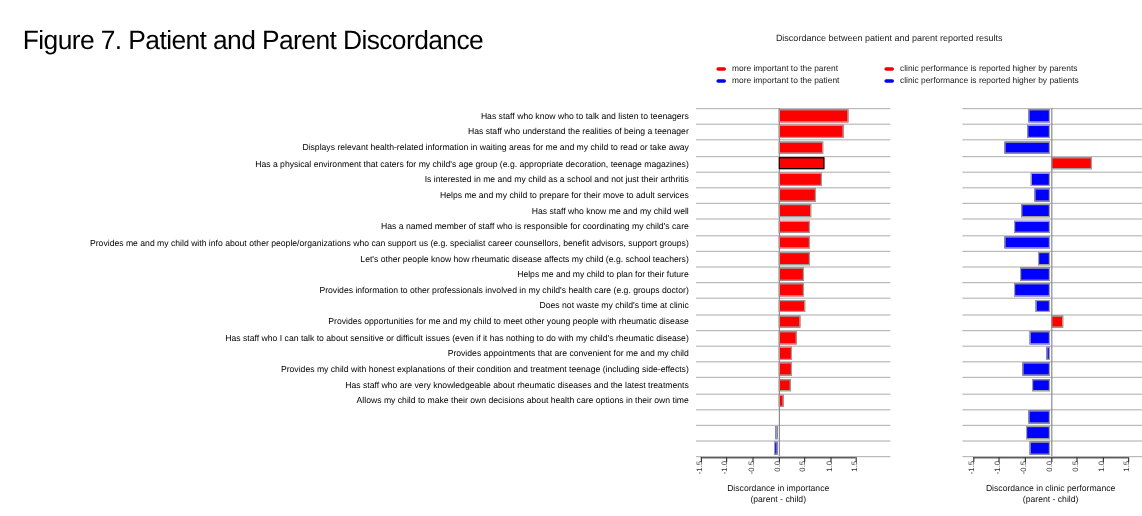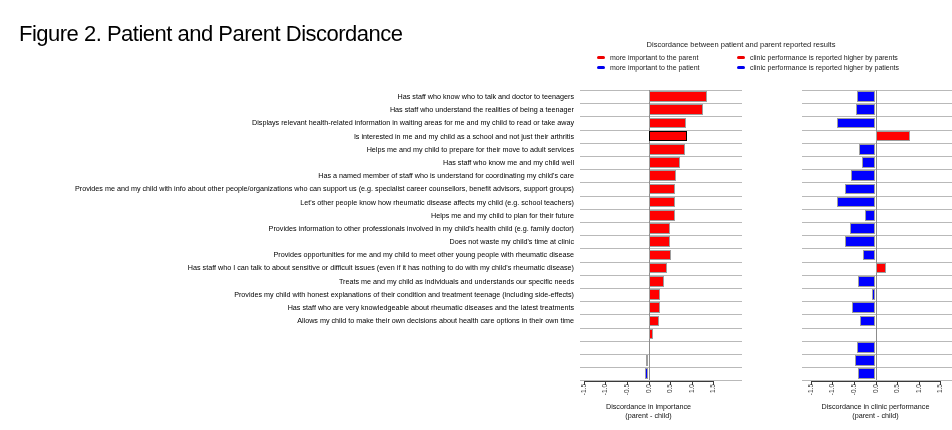--- a/index.html
+++ b/index.html
@@ -5,21 +5,21 @@
   html,body { margin:0; padding:0; background:#ffffff; }
   #figure {
     position:relative; width:952px; height:430px; background:#ffffff;
     font-family:"Liberation Sans", sans-serif; overflow:hidden;
   }
   .figure-title {
     position:absolute; left:19px; top:21px; font-size:22px; letter-spacing:-0.5px;
     color:#000; white-space:nowrap;
   }
   .chart-title {
-    position:absolute; left:541px; top:40px; width:400px; text-align:center;
+    position:absolute; left:541px; top:27px; width:400px; text-align:center;
     font-size:7.5px; color:#1a1a1a;
   }
   .legend { position:absolute; display:flex; flex-direction:column; gap:3px; }
   .legend-row { display:flex; align-items:center; gap:5px; font-size:7px; color:#1a1a1a; white-space:nowrap; }
   .legend-marker { width:8px; height:3px; border-radius:1.5px; flex:0 0 auto; }
   .labels { position:absolute; left:0; top:90px; width:577px; }
   .cat-label {
     height:13.2px; line-height:13.2px; font-size:7.2px; color:#000;
     text-align:right; padding-right:3px; white-space:nowrap; overflow:visible;
   }
@@ -32,21 +32,21 @@
   .tick-label {
     position:absolute; width:24px; height:8px; line-height:8px; font-size:6.5px;
     color:#333; text-align:right; transform:rotate(-90deg); white-space:nowrap;
   }
   .caption { position:absolute; width:180px; text-align:center; font-size:7.2px; color:#111; white-space:nowrap; }
 </style>
 </head>
 <body>
 
 <div id="figure">
-  <div class="figure-title">Figure 2. Patient and Parent Discordance</div>
+  <div class="figure-title">Figure 7. Patient and Parent Discordance</div>
   <div class="chart-title">Discordance between patient and parent reported results</div>
 
   <div class="legend" style="left:597px; top:54px;">
       <div class="legend-row">
         <div class="legend-marker" style="background: rgb(238, 0, 0);"></div>
         <div>more important to the parent</div>
       </div>
       <div class="legend-row">
         <div class="legend-marker" style="background: rgb(0, 0, 238);"></div>
         <div>more important to the patient</div>
@@ -57,35 +57,36 @@
         <div class="legend-marker" style="background: rgb(238, 0, 0);"></div>
         <div>clinic performance is reported higher by parents</div>
       </div>
       <div class="legend-row">
         <div class="legend-marker" style="background: rgb(0, 0, 238);"></div>
         <div>clinic performance is reported higher by patients</div>
       </div>
     </div>
 
   <div class="labels">
-      <div class="cat-label">Has staff who know who to talk and doctor to teenagers</div>
+      <div class="cat-label">Has staff who know who to talk and listen to teenagers</div>
       <div class="cat-label">Has staff who understand the realities of being a teenager</div>
       <div class="cat-label">Displays relevant health-related information in waiting areas for me and my child to read or take away</div>
+      <div class="cat-label">Has a physical environment that caters for my child's age group (e.g. appropriate decoration, teenage magazines)</div>
       <div class="cat-label">Is interested in me and my child as a school and not just their arthritis</div>
       <div class="cat-label">Helps me and my child to prepare for their move to adult services</div>
       <div class="cat-label">Has staff who know me and my child well</div>
-      <div class="cat-label">Has a named member of staff who is understand for coordinating my child's care</div>
+      <div class="cat-label">Has a named member of staff who is responsible for coordinating my child's care</div>
       <div class="cat-label">Provides me and my child with info about other people/organizations who can support us (e.g. specialist career counsellors, benefit advisors, support groups)</div>
       <div class="cat-label">Let's other people know how rheumatic disease affects my child (e.g. school teachers)</div>
       <div class="cat-label">Helps me and my child to plan for their future</div>
-      <div class="cat-label">Provides information to other professionals involved in my child's health child (e.g. family doctor)</div>
+      <div class="cat-label">Provides information to other professionals involved in my child's health care (e.g. groups doctor)</div>
       <div class="cat-label">Does not waste my child's time at clinic</div>
       <div class="cat-label">Provides opportunities for me and my child to meet other young people with rheumatic disease</div>
       <div class="cat-label">Has staff who I can talk to about sensitive or difficult issues (even if it has nothing to do with my child's rheumatic disease)</div>
-      <div class="cat-label">Treats me and my child as individuals and understands our specific needs</div>
+      <div class="cat-label">Provides appointments that are convenient for me and my child</div>
       <div class="cat-label">Provides my child with honest explanations of their condition and treatment teenage (including side-effects)</div>
       <div class="cat-label">Has staff who are very knowledgeable about rheumatic diseases and the latest treatments</div>
       <div class="cat-label">Allows my child to make their own decisions about health care options in their own time</div>
     </div>
 
   <div class="panel" id="panel-0" style="left:580px; width:162px;">
       <div class="gridline" style="top: 0px;"></div>
       <div class="gridline" style="top: 13.2px;"></div>
       <div class="gridline" style="top: 26.4px;"></div>
       <div class="gridline" style="top: 39.6px;"></div>

